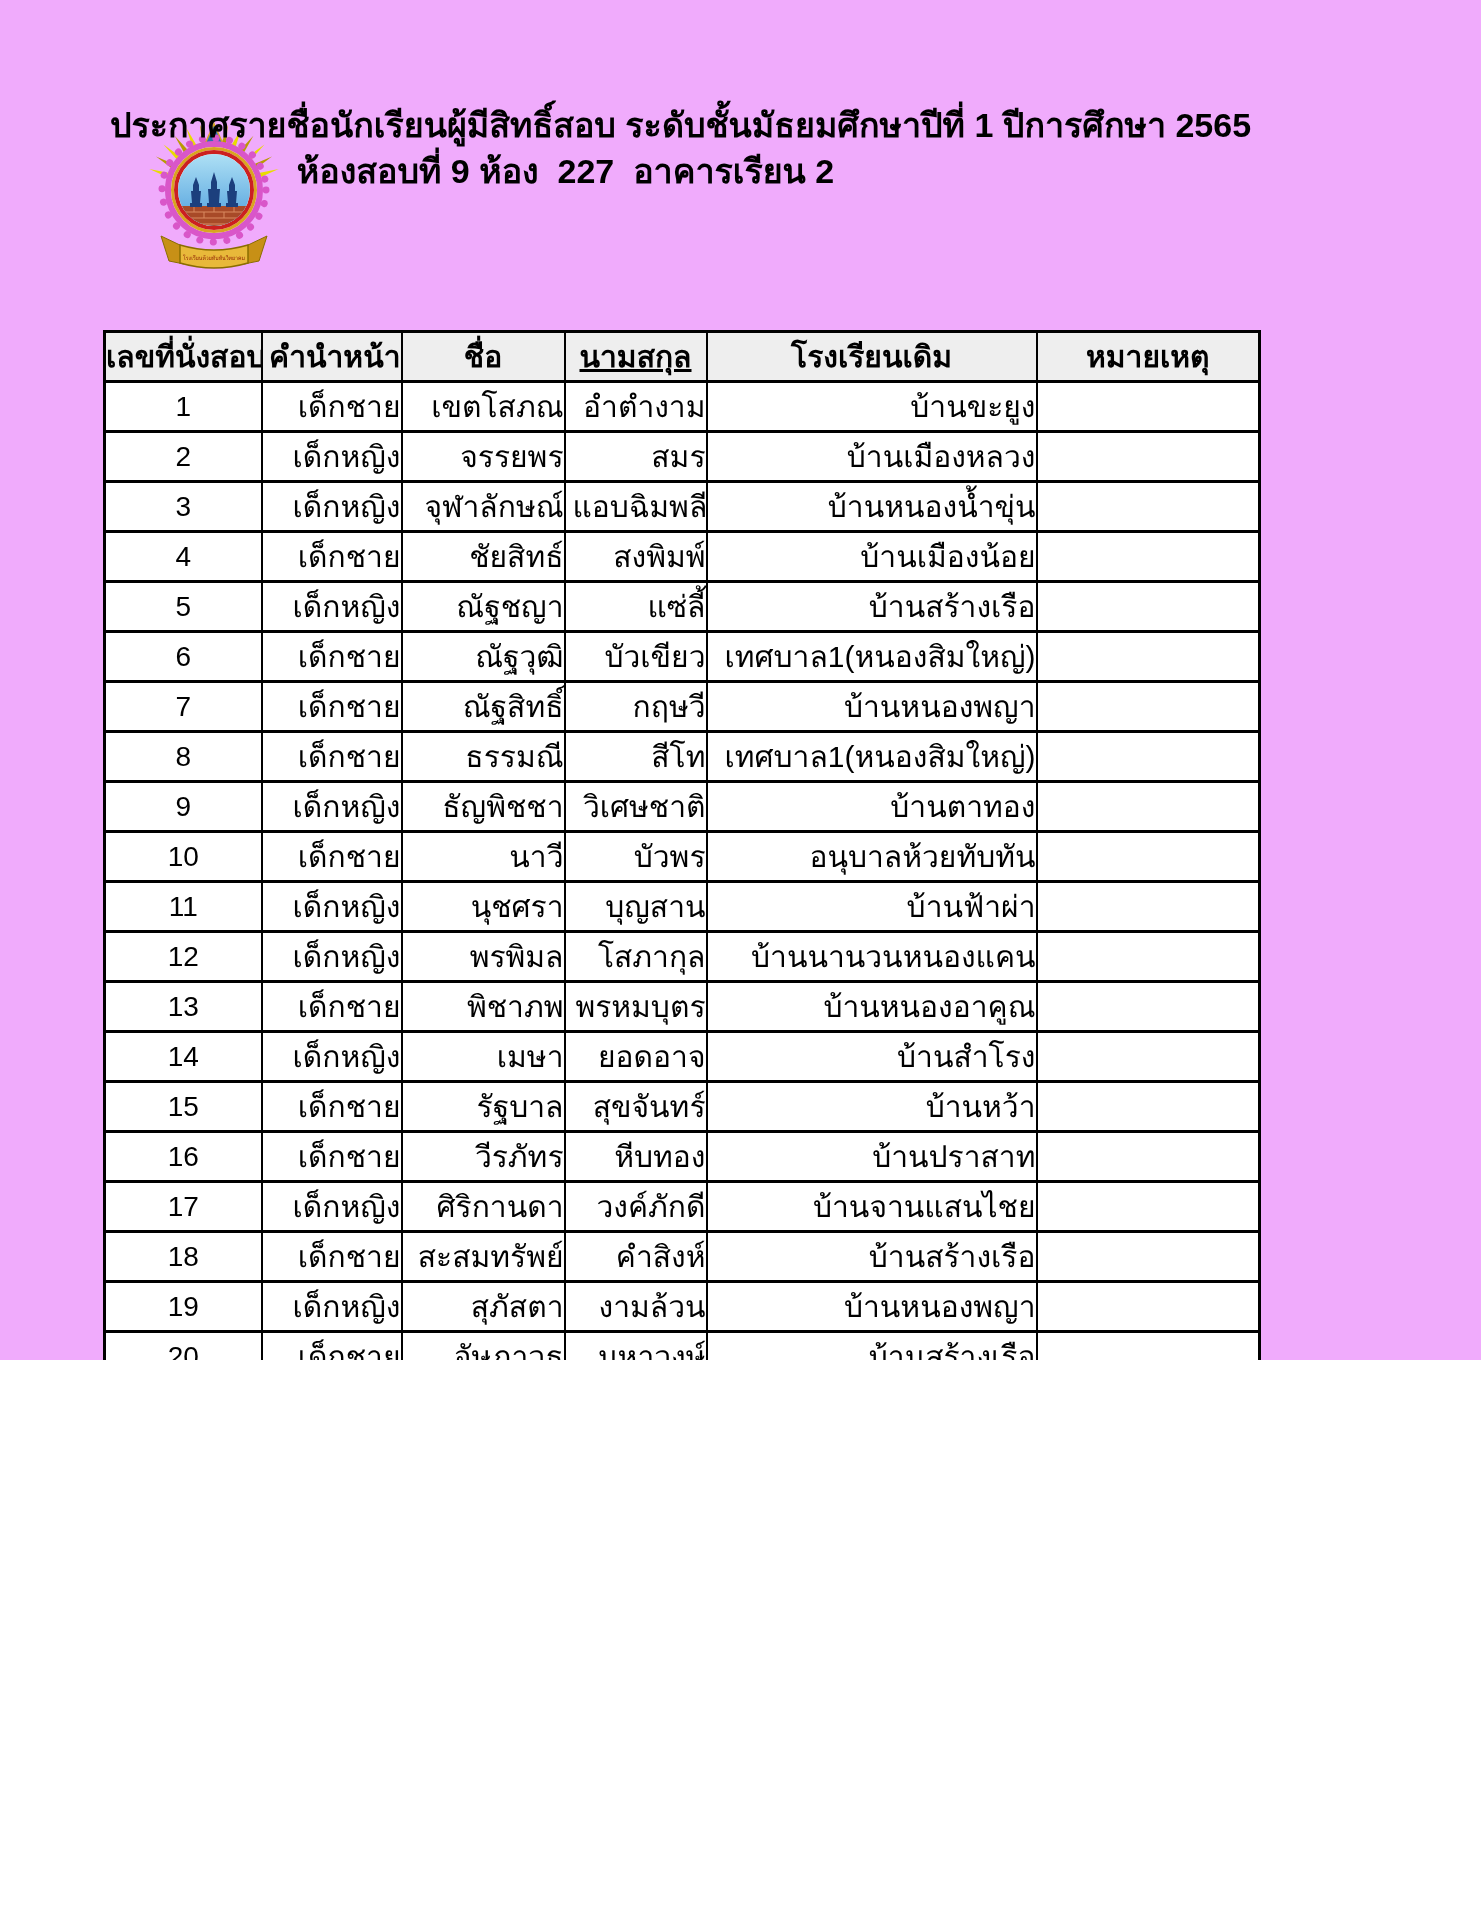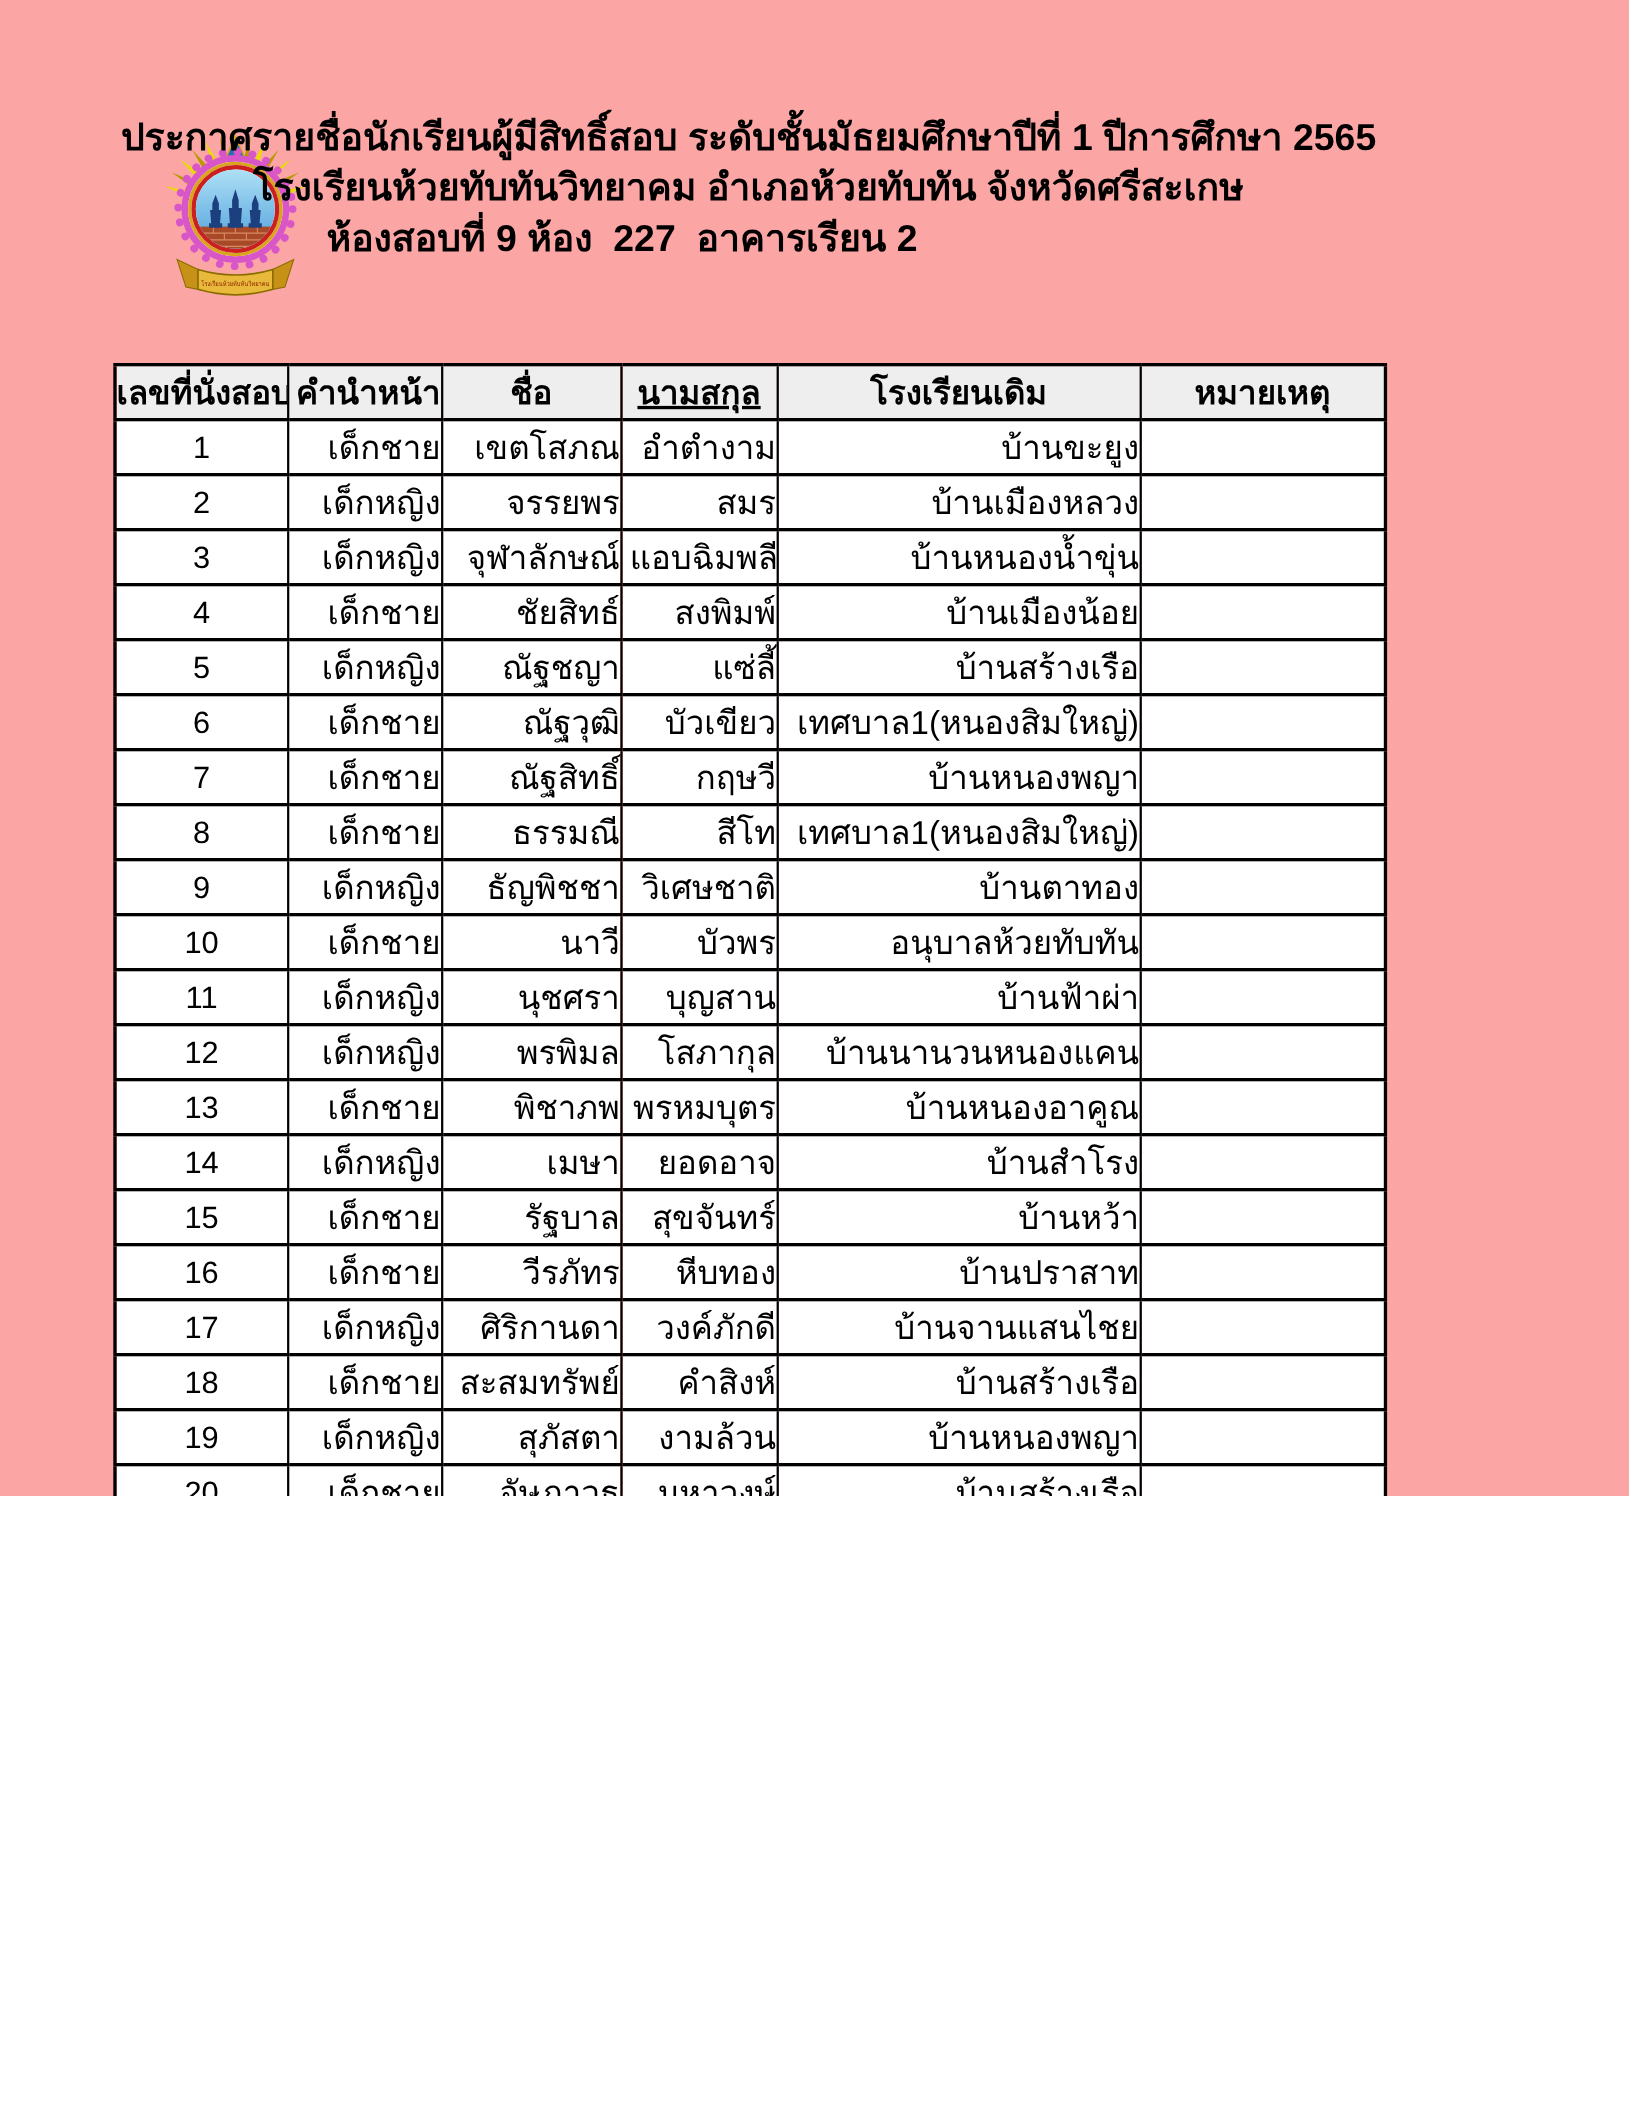--- a/index.html
+++ b/index.html
@@ -3,21 +3,21 @@
 <meta charset="utf-8">
 <style>
   * { margin: 0; padding: 0; box-sizing: border-box; }
   html, body { background: #ffffff; }
   body { font-family: "Liberation Sans", sans-serif; color: #000; }
 
   .page {
     position: relative;
     width: 1481px;
     height: 1360px;
-    background: #fca5a5;
+    background: #f0abfc;
     overflow: hidden;
   }
 
   
   .doc-header { position: absolute; left: 0; top: 0; width: 1481px; }
 
   .logo {
     position: absolute;
     left: 144px;
     top: 102px;
@@ -153,21 +153,20 @@
           <path d="M38,144 L17,134 L25,159 L40,162 Z" fill="#c79016" stroke="#8a6d00" stroke-width="1"></path>
           <path d="M102,144 L123,134 L115,159 L100,162 Z" fill="#c79016" stroke="#8a6d00" stroke-width="1"></path>
           <path d="M36,143 Q70,153 104,143 L104,161 Q70,171 36,161 Z" fill="#e8b93a" stroke="#8a6d00" stroke-width="1.5"></path>
           <text x="70" y="158" text-anchor="middle" font-size="6" fill="#8b1a00" textLength="62" lengthAdjust="spacingAndGlyphs">โรงเรียนห้วยทับทันวิทยาคม</text>
         </g>
       </svg>
     </div>
 
     <div class="titles">
       <div class="title-line t1">ประกาศรายชื่อนักเรียนผู้มีสิทธิ์สอบ ระดับชั้นมัธยมศึกษาปีที่ 1 ปีการศึกษา 2565</div>
-      <div class="title-line t2">โรงเรียนห้วยทับทันวิทยาคม อำเภอห้วยทับทัน จังหวัดศรีสะเกษ</div>
       <div class="title-line t3">ห้องสอบที่ 9 ห้อง  227  อาคารเรียน 2</div>
     </div>
   </div>
 
   <table class="roster">
     <colgroup>
       <col class="c-seat">
         <col class="c-prefix">
         <col class="c-first">
       <col class="c-last">

